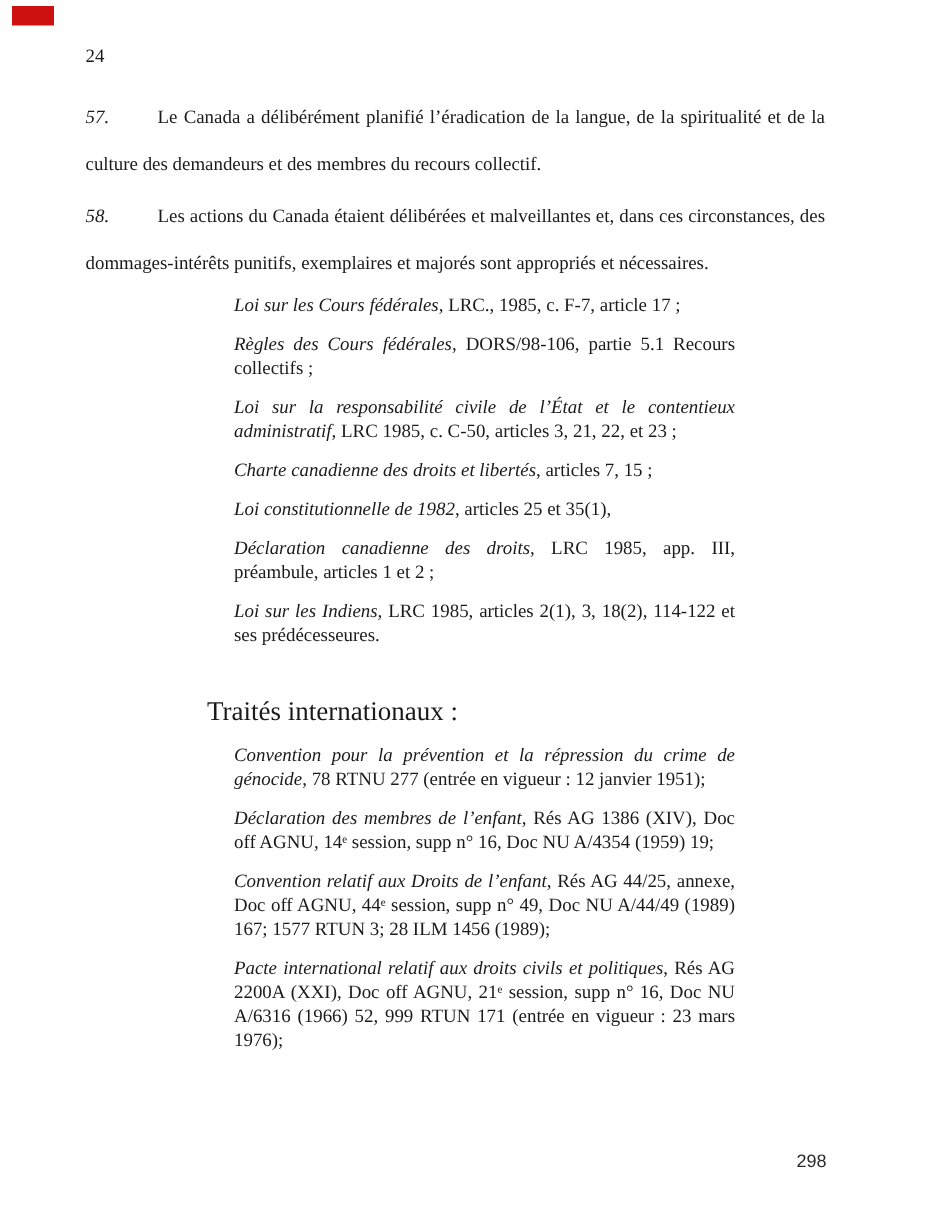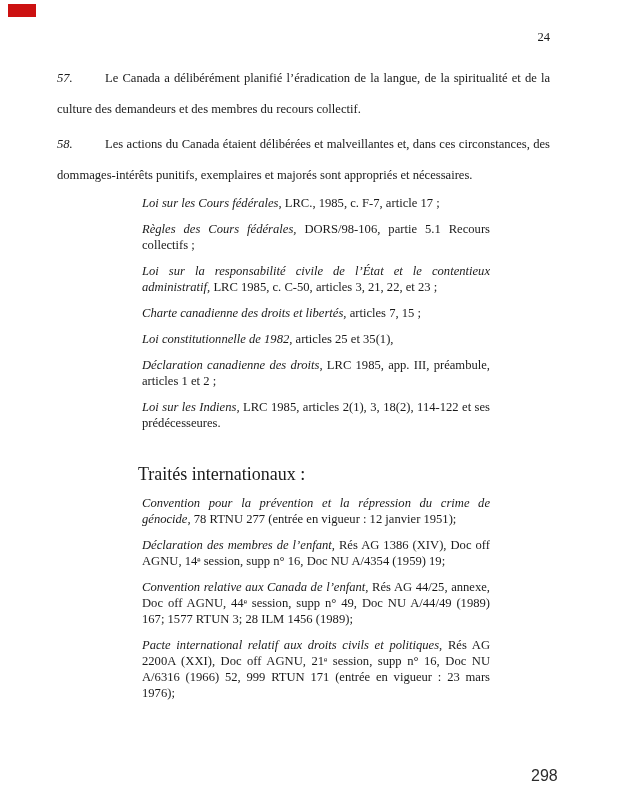--- a/index.html
+++ b/index.html
@@ -16,52 +16,52 @@
     left: 57px; top: 30px;
     width: 493px;
   }
   .red-marker {
     position: absolute;
     left: 8px; top: 4px;
     width: 28px; height: 13px;
     background: #cc1111;
   }
   .page-num-top {
-    text-align: right;
+    text-align: left;
     font-size: 12.6px;
     margin: 0 0 18px 0;
   }
   p.para {
     font-size: 12.6px;
     line-height: 31px;
     text-align: justify;
     margin: 0 0 4px 0;
   }
   .pnum { display: inline-block; width: 48px; font-style: italic; }
   .citations {
     margin-left: 81px;
     width: 352px;
     margin-top: 3px;
   }
   .cite {
     font-size: 12.6px;
     line-height: 16px;
     text-align: justify;
-    margin: 0 0 10px 4px;
+    margin: 0 0 10px 18px;
   }
   .cite .t { font-style: italic; }
   .treaties-heading {
     font-size: 18px;
     margin: 33px 0 10px 0;
   }
   .bates {
     position: absolute;
     left: 531px; top: 767px;
     font-family: "Liberation Sans", sans-serif;
-    font-size: 16px;
+    font-size: 12px;
     color: #2b2b2b;
   }
 </style>
 </head>
 <body>
 
 <div class="red-marker"></div>
 
 <div class="sheet">
 
@@ -87,21 +87,21 @@
     <p class="cite"><span class="t">Déclaration canadienne des droits</span><span>, LRC 1985, app. III, préambule, articles 1 et 2 ;</span></p>
 
     <p class="cite"><span class="t">Loi sur les Indiens,</span><span> LRC 1985, articles 2(1), 3, 18(2), 114-122 et ses prédécesseures.</span></p>
 
     <div class="treaties-heading">Traités internationaux :</div>
 
     <p class="cite"><span class="t">Convention pour la prévention et la répression du crime de génocide</span><span>, 78 RTNU 277 (entrée en vigueur : 12 janvier 1951);</span></p>
 
     <p class="cite"><span class="t">Déclaration des membres de l’enfant</span><span>, Rés AG 1386 (XIV), Doc off AGNU, 14ᵉ session, supp n° 16, Doc NU A/4354 (1959) 19;</span></p>
 
-    <p class="cite"><span class="t">Convention relative aux Canada de l’enfant</span><span>, Rés AG 44/25, annexe, Doc off AGNU, 44ᵉ session, supp n° 49, Doc NU A/44/49 (1989) 167; 1577 RTUN 3; 28 ILM 1456 (1989);</span></p>
+    <p class="cite"><span class="t">Convention relatif aux Droits de l’enfant</span><span>, Rés AG 44/25, annexe, Doc off AGNU, 44ᵉ session, supp n° 49, Doc NU A/44/49 (1989) 167; 1577 RTUN 3; 28 ILM 1456 (1989);</span></p>
 
     <p class="cite"><span class="t">Pacte international relatif aux droits civils et politiques</span><span>, Rés AG 2200A (XXI), Doc off AGNU, 21ᵉ session, supp n° 16, Doc NU A/6316 (1966) 52, 999 RTUN 171 (entrée en vigueur : 23 mars 1976);</span></p>
 
   </div>
 
 </div>
 
 <div class="bates">298</div>
 
 </body></html>

